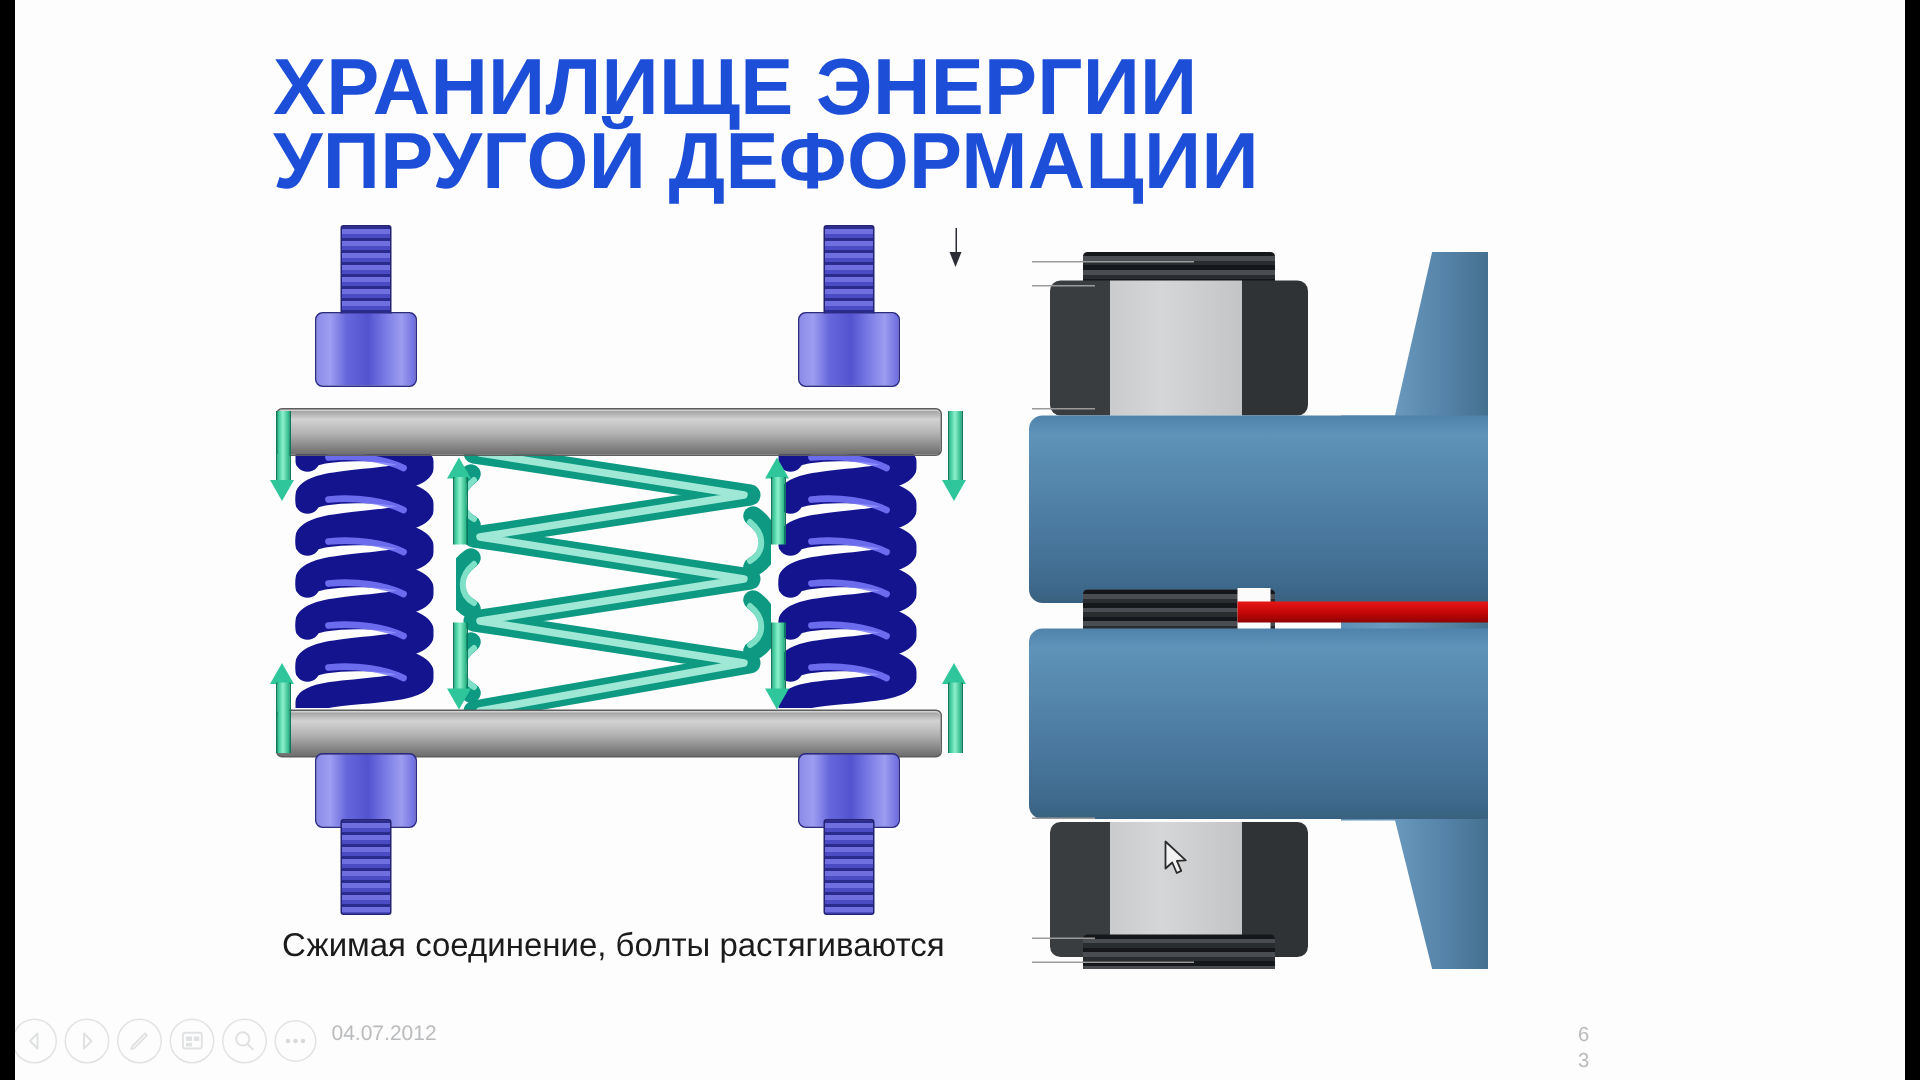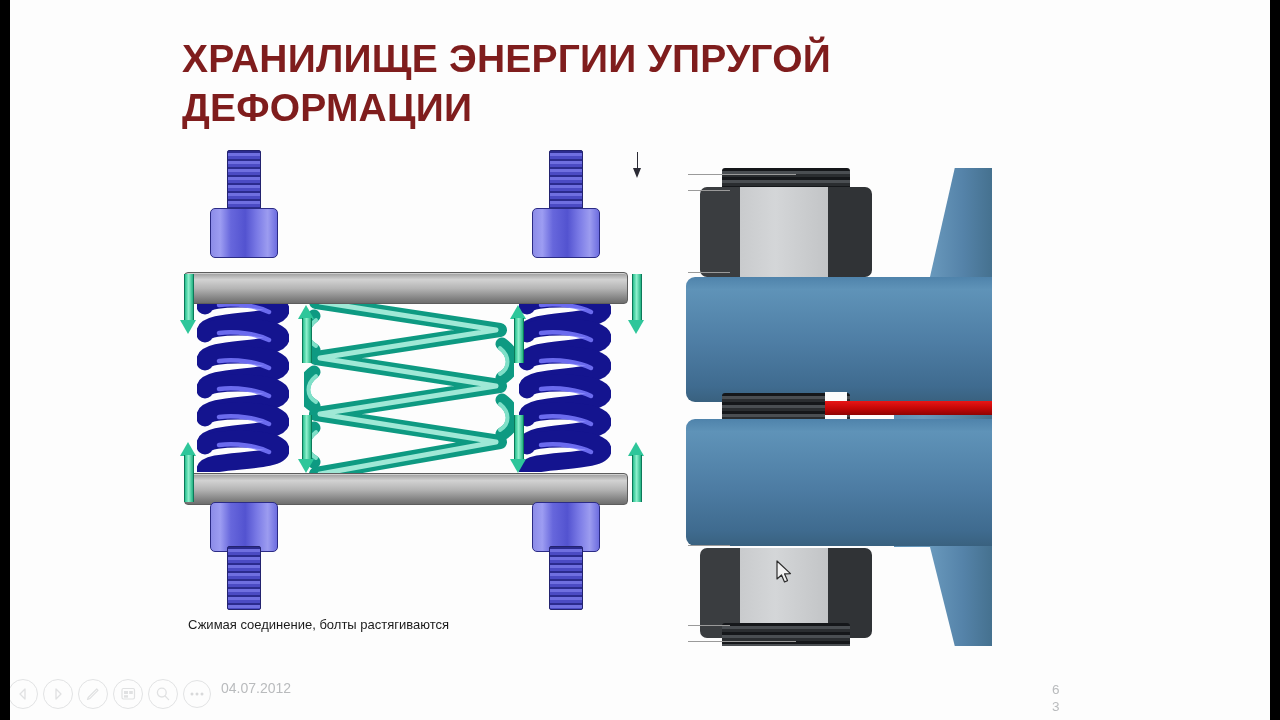--- a/index.html
+++ b/index.html
@@ -13,22 +13,22 @@
   .stage{position:absolute;inset:0;background:#fdfdfd;}
 
   
   .edge-bar{position:absolute;top:0;bottom:0;width:10px;background:#000;z-index:60;}
   .edge-bar.left{left:0;}
   .edge-bar.right{right:0;}
 
   
   .slide-title{
     position:absolute;left:182px;top:34px;width:780px;
-    font-size:39px;line-height:49px;font-weight:bold;
-    color:#7f1d1d;letter-spacing:.2px;
+    font-size:53px;line-height:49px;font-weight:bold;
+    color:#1d4ed8;letter-spacing:.2px;
     text-transform:uppercase;
     font-family:"Liberation Sans", sans-serif;
   }
 
   
   .diagram-left{position:absolute;left:178px;top:150px;width:470px;height:470px;}
 
   .plate{
     position:absolute;left:6px;width:442px;height:30px;border-radius:4px;
     background:linear-gradient(to bottom,#9b9b9b 0%,#d2d2d2 22%,#b4b4b4 52%,#7e7e7e 88%,#6e6e6e 100%);
@@ -132,21 +132,21 @@
 
   .dim-line{position:absolute;background:#9a9a9a;height:1px;z-index:30;}
 
   .dim-arrow{position:absolute;left:633px;top:152px;width:9px;height:26px;z-index:30;}
   .dim-arrow .s{position:absolute;left:4px;top:0;width:1px;height:18px;background:#2b2b35;}
   .dim-arrow .h{position:absolute;left:0;top:16px;width:0;height:0;border-left:4px solid transparent;border-right:4px solid transparent;border-top:10px solid #2b2b35;}
 
   
   .caption{
     position:absolute;left:188px;top:617px;
-    font-size:13px;color:#1b1b1b;white-space:nowrap;
+    font-size:22px;color:#1b1b1b;white-space:nowrap;
   }
 
   
   .cursor{position:absolute;left:775px;top:560px;z-index:70;}
 
   
   .bottombar{position:absolute;left:0;bottom:0;width:1280px;height:50px;z-index:50;}
   .tool-icon{
     position:absolute;top:9px;width:30px;height:30px;border-radius:50%;
     border:1px solid #e2e3e4;box-sizing:border-box;

